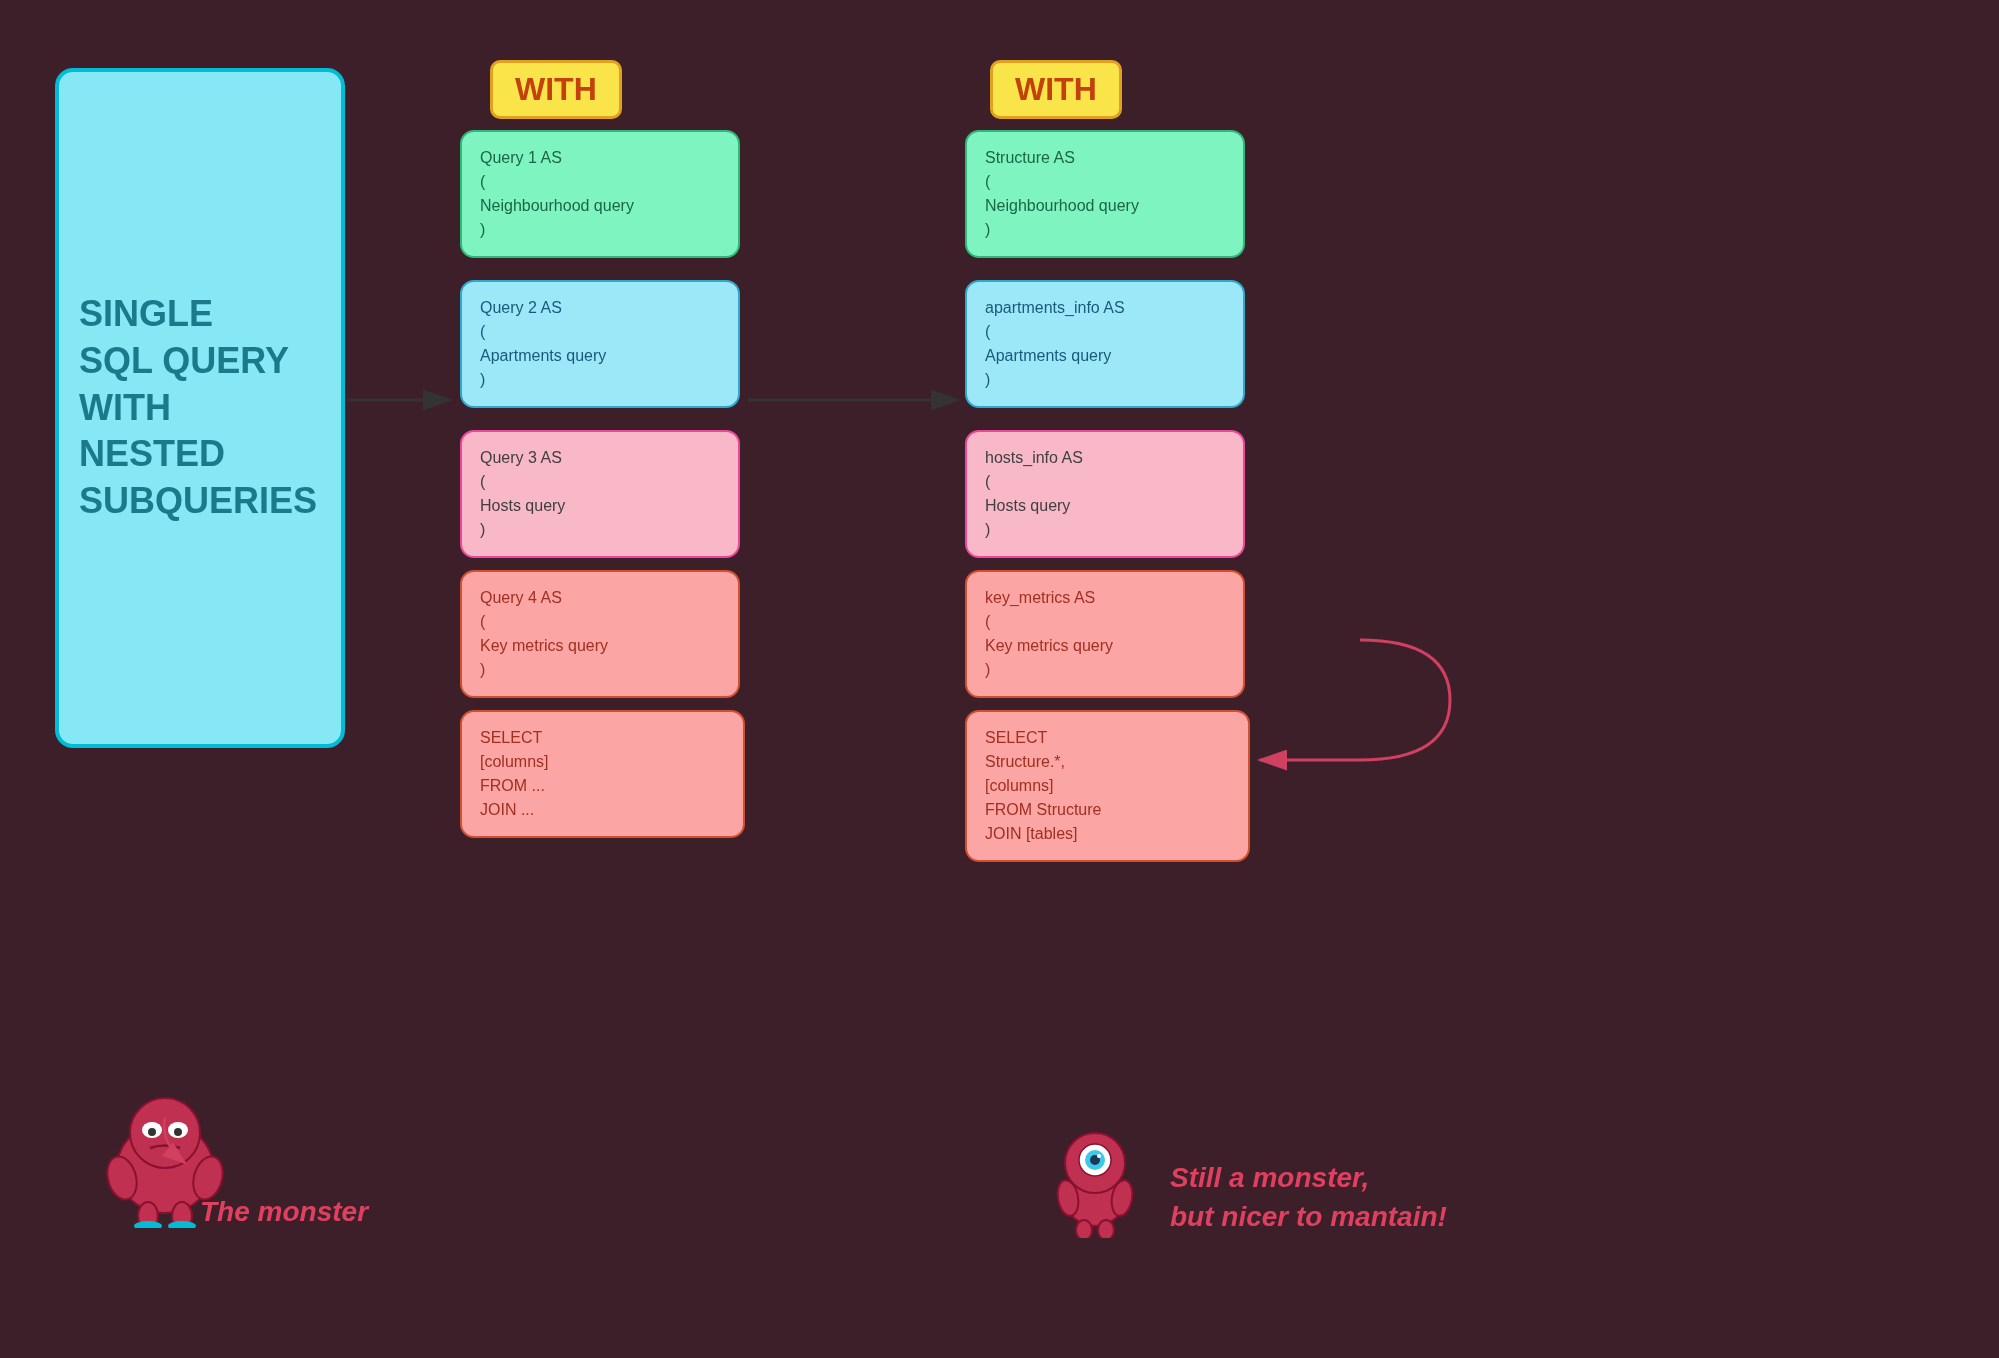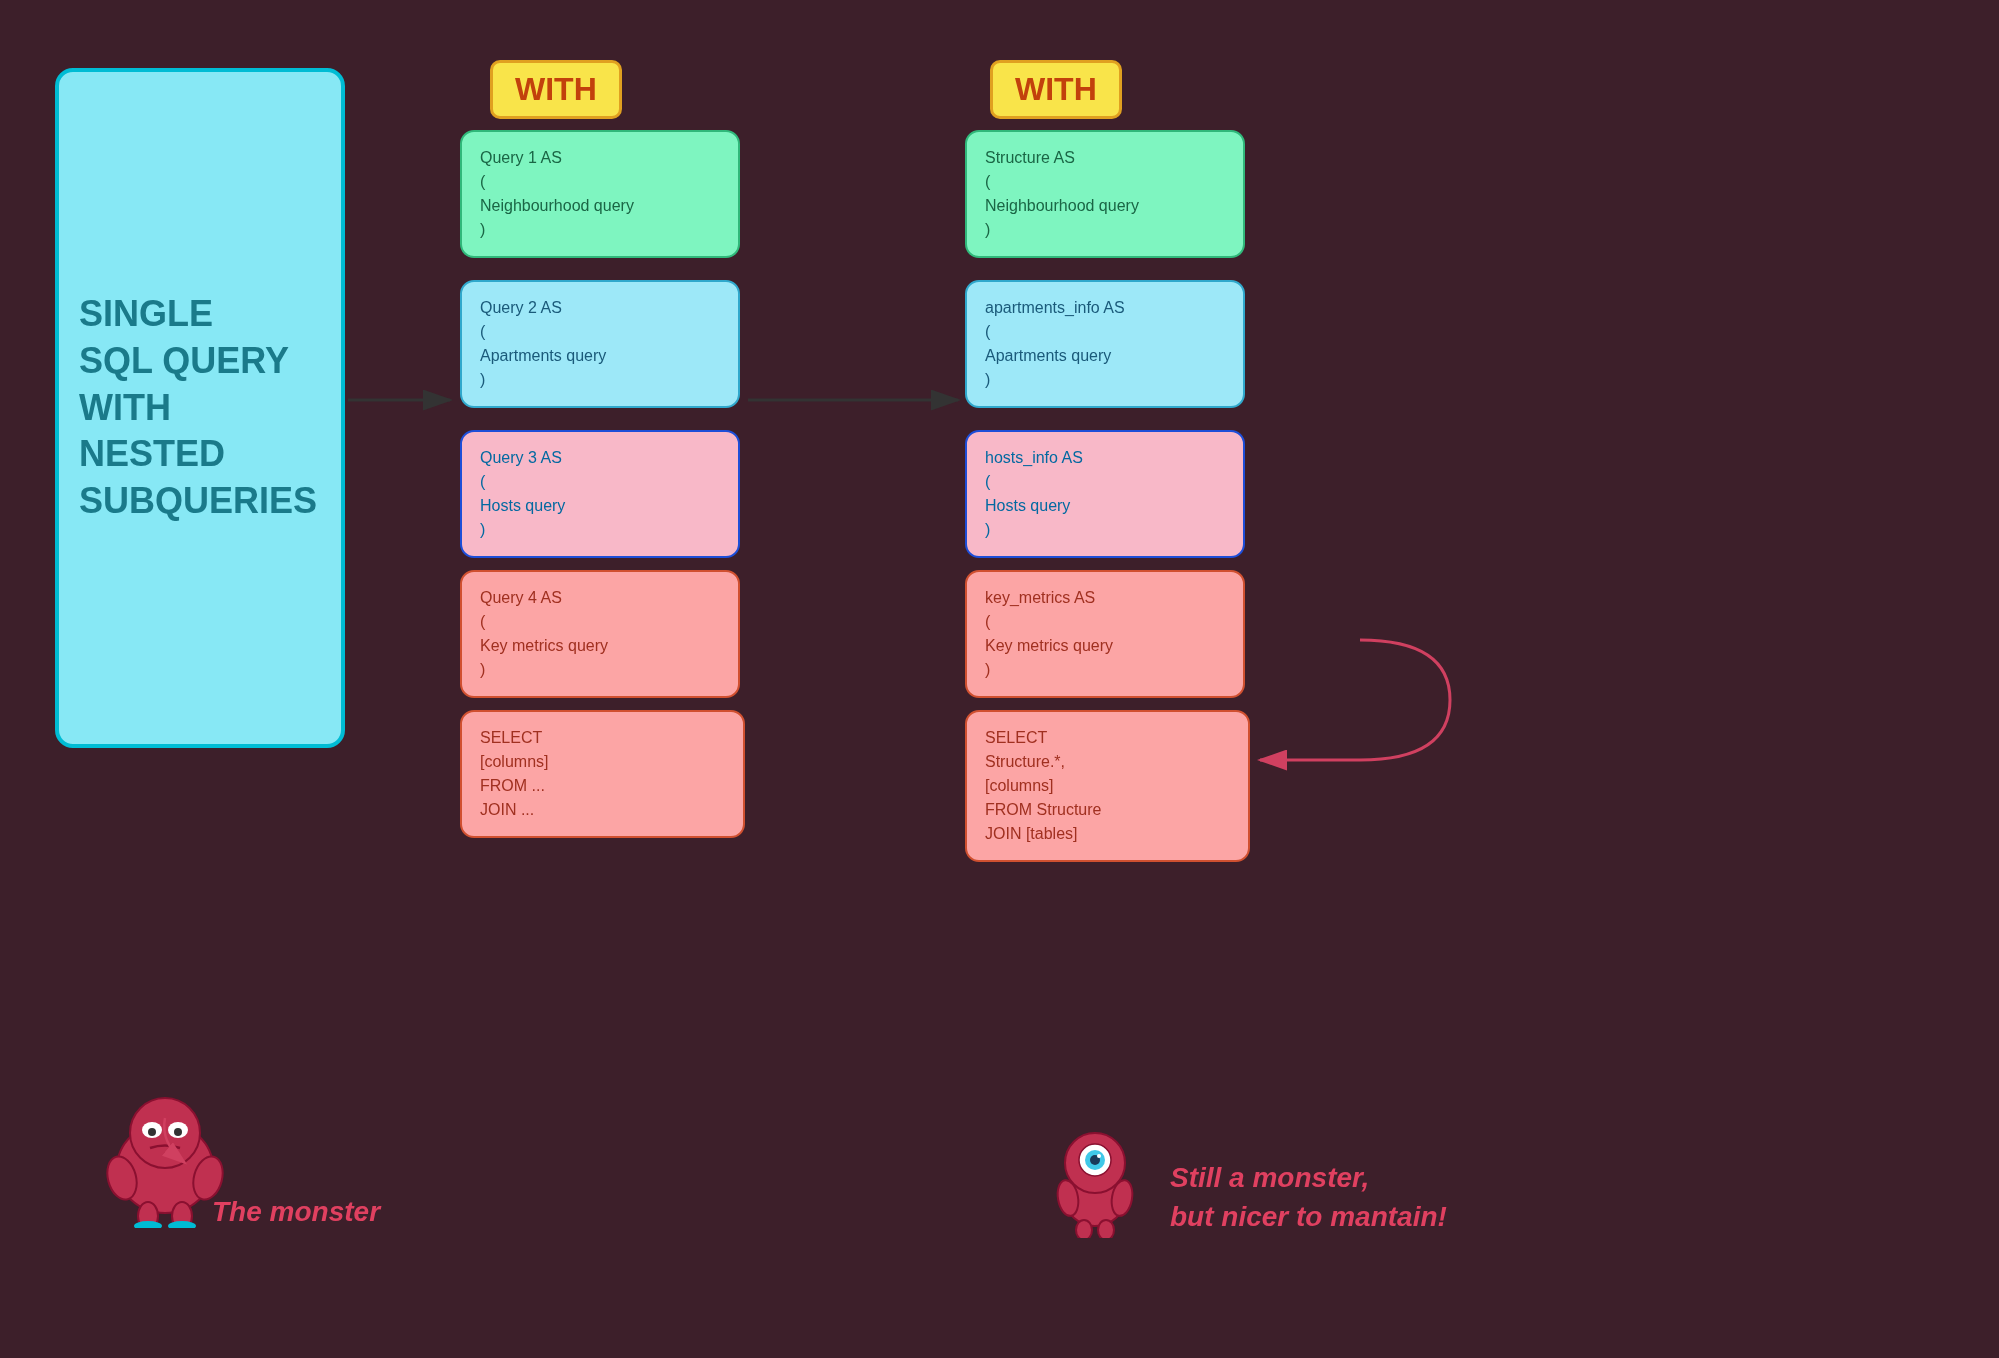--- a/index.html
+++ b/index.html
@@ -82,22 +82,22 @@
     }
 
     .qbox-blue {
       background-color: #9de8f8;
       border: 2px solid #30a8cc;
       color: #1a5a7a;
     }
 
     .qbox-pink {
       background-color: #f8b8c8;
-      border: 2px solid #1d4ed8;
-      color: #0369a1;
+      border: 2px solid #ec4899;
+      color: #404040;
     }
 
     .qbox-salmon {
       background-color: #fca5a5;
       border: 2px solid #d05030;
       color: #a03020;
     }
 
     
     .lq1 { left: 460px; top: 130px; }
@@ -142,21 +142,21 @@
     
     .annotation {
       position: absolute;
       font-size: 28px;
       color: #e04060;
       font-style: italic;
       font-weight: bold;
     }
 
     .annotation-left {
-      left: 212px;
+      left: 200px;
       bottom: 130px;
     }
 
     .annotation-right {
       left: 1130px;
       bottom: 122px;
       line-height: 1.4;
       margin-left: 40px;
     }
 

